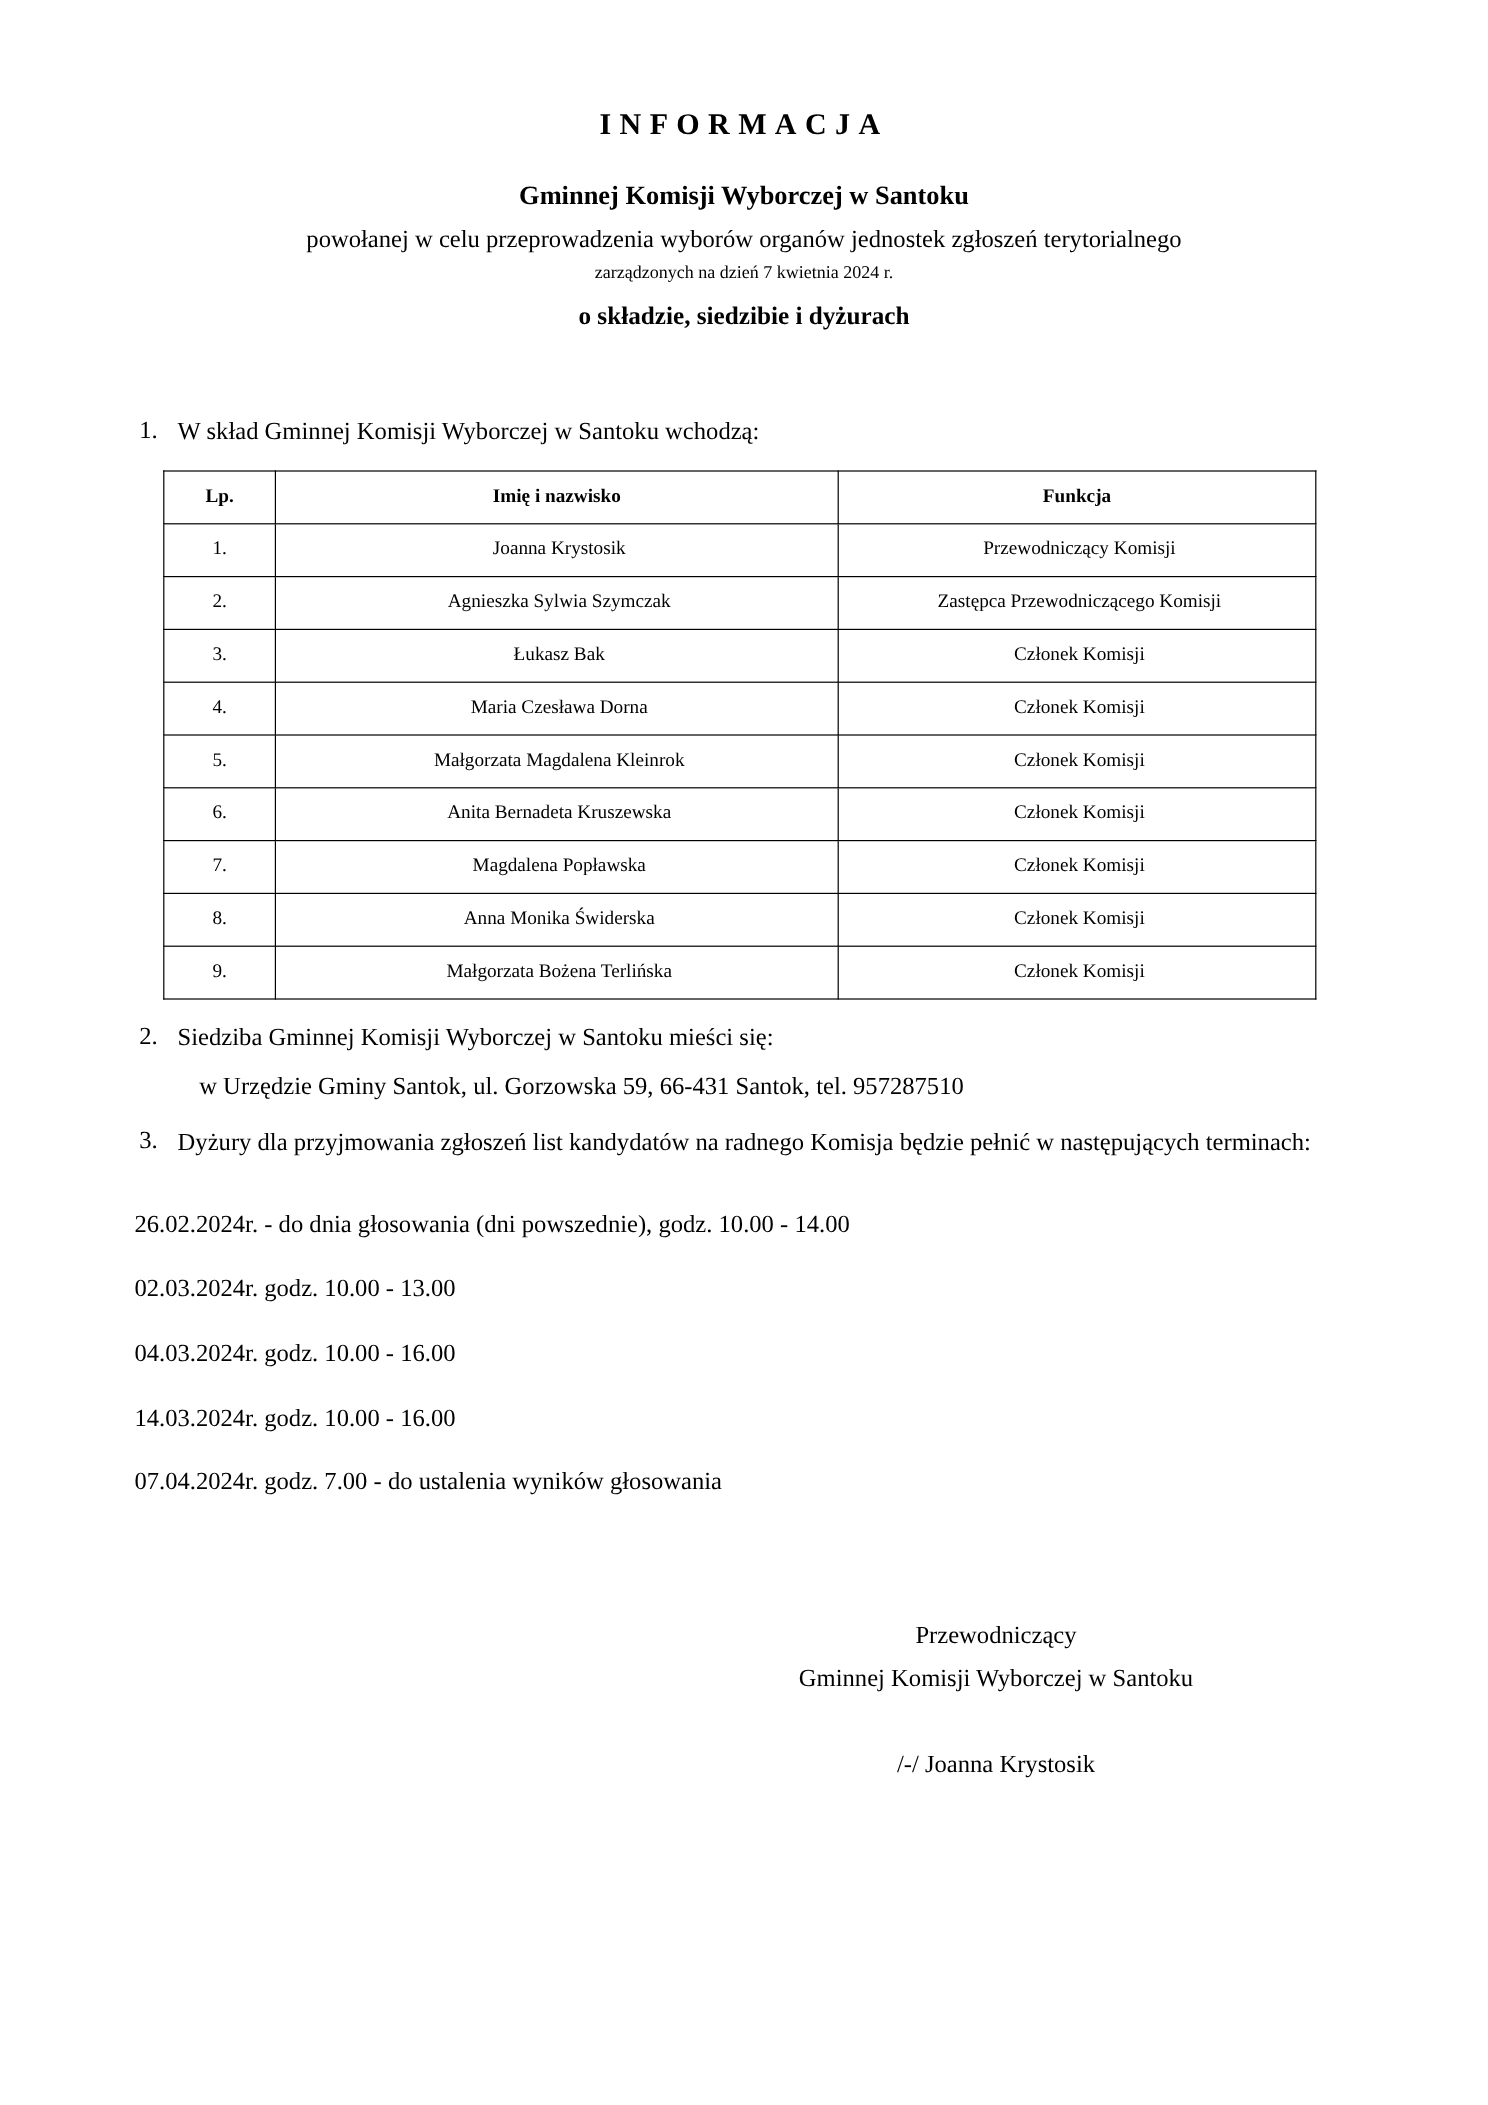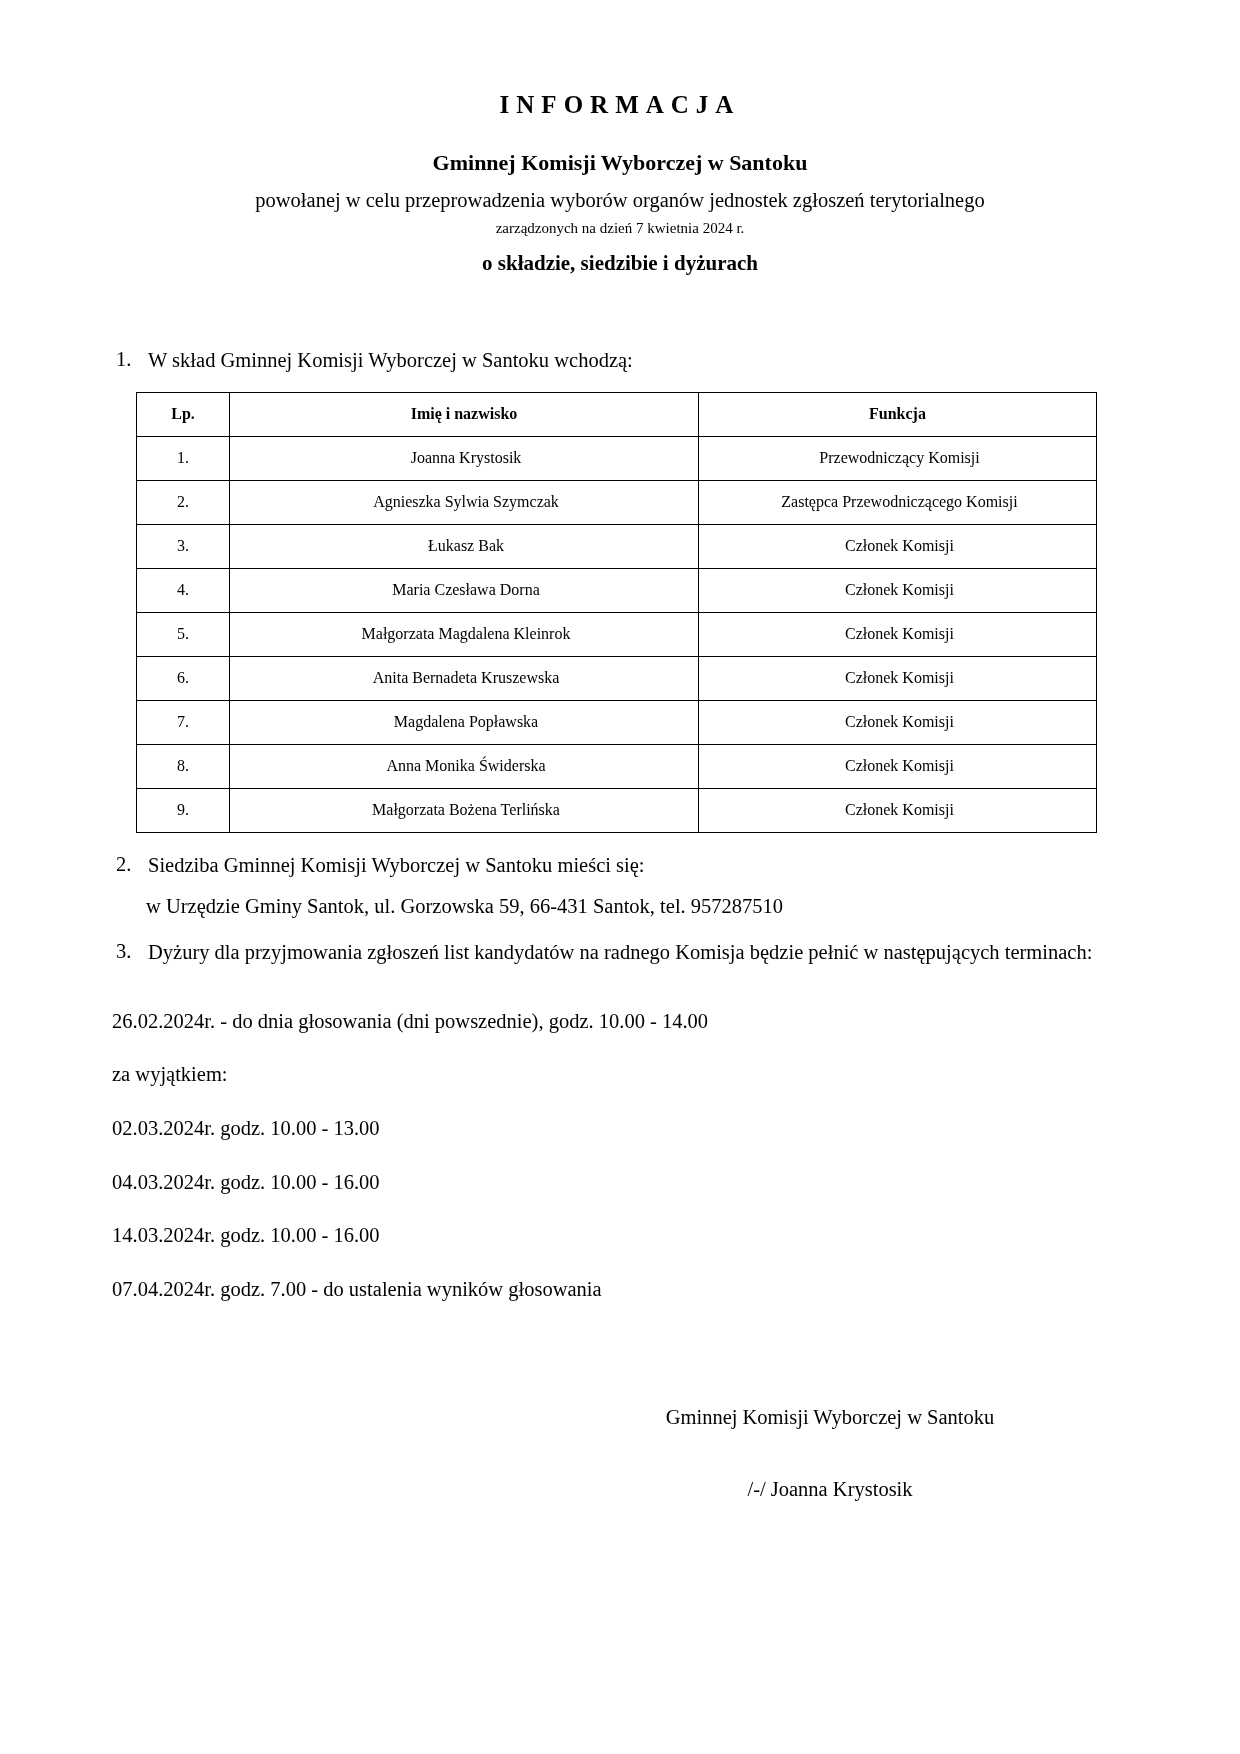--- a/index.html
+++ b/index.html
@@ -72,21 +72,21 @@
     padding-left: 6px;
     box-sizing: border-box;
     font-size: 20.5px;
   }
   .li-text {
     flex: 1 1 auto;
     font-size: 20.5px;
     line-height: 1.45;
   }
   .li-sub {
-    margin-left: 36px;
+    margin-left: 56px;
     font-size: 20.5px;
     margin-top: 13px;
   }
 
   
   .members-table {
     border-collapse: collapse;
     width: 909px;
     margin: 16px 0 0 26px;
     table-layout: fixed;
@@ -226,25 +226,25 @@
 
     <div class="li-row" style="margin-top:17px;">
       <div class="li-num">3.</div>
       <div class="li-text">Dyżury dla przyjmowania zgłoszeń list kandydatów na radnego Komisja będzie pełnić w następujących terminach:</div>
     </div>
 
   </div>
 
   <div class="duties">
     <div class="duty-line">26.02.2024r. - do dnia głosowania (dni powszednie), godz. 10.00 - 14.00</div>
-    <div class="duty-line">za wyjątkiem:</div>
     <div class="duty-line">02.03.2024r. godz. 10.00 - 13.00</div>
     <div class="duty-line">04.03.2024r. godz. 10.00 - 16.00</div>
     <div class="duty-line">14.03.2024r. godz. 10.00 - 16.00</div>
     <div class="duty-line">07.04.2024r. godz. 7.00 - do ustalenia wyników głosowania</div>
   </div>
 
   <div class="signature">
+    <div class="sig-line">Przewodniczący</div>
     <div class="sig-line">Gminnej Komisji Wyborczej w Santoku</div>
     <div class="sig-name">/-/ Joanna Krystosik</div>
   </div>
 
 </div>
 
 </body></html>

